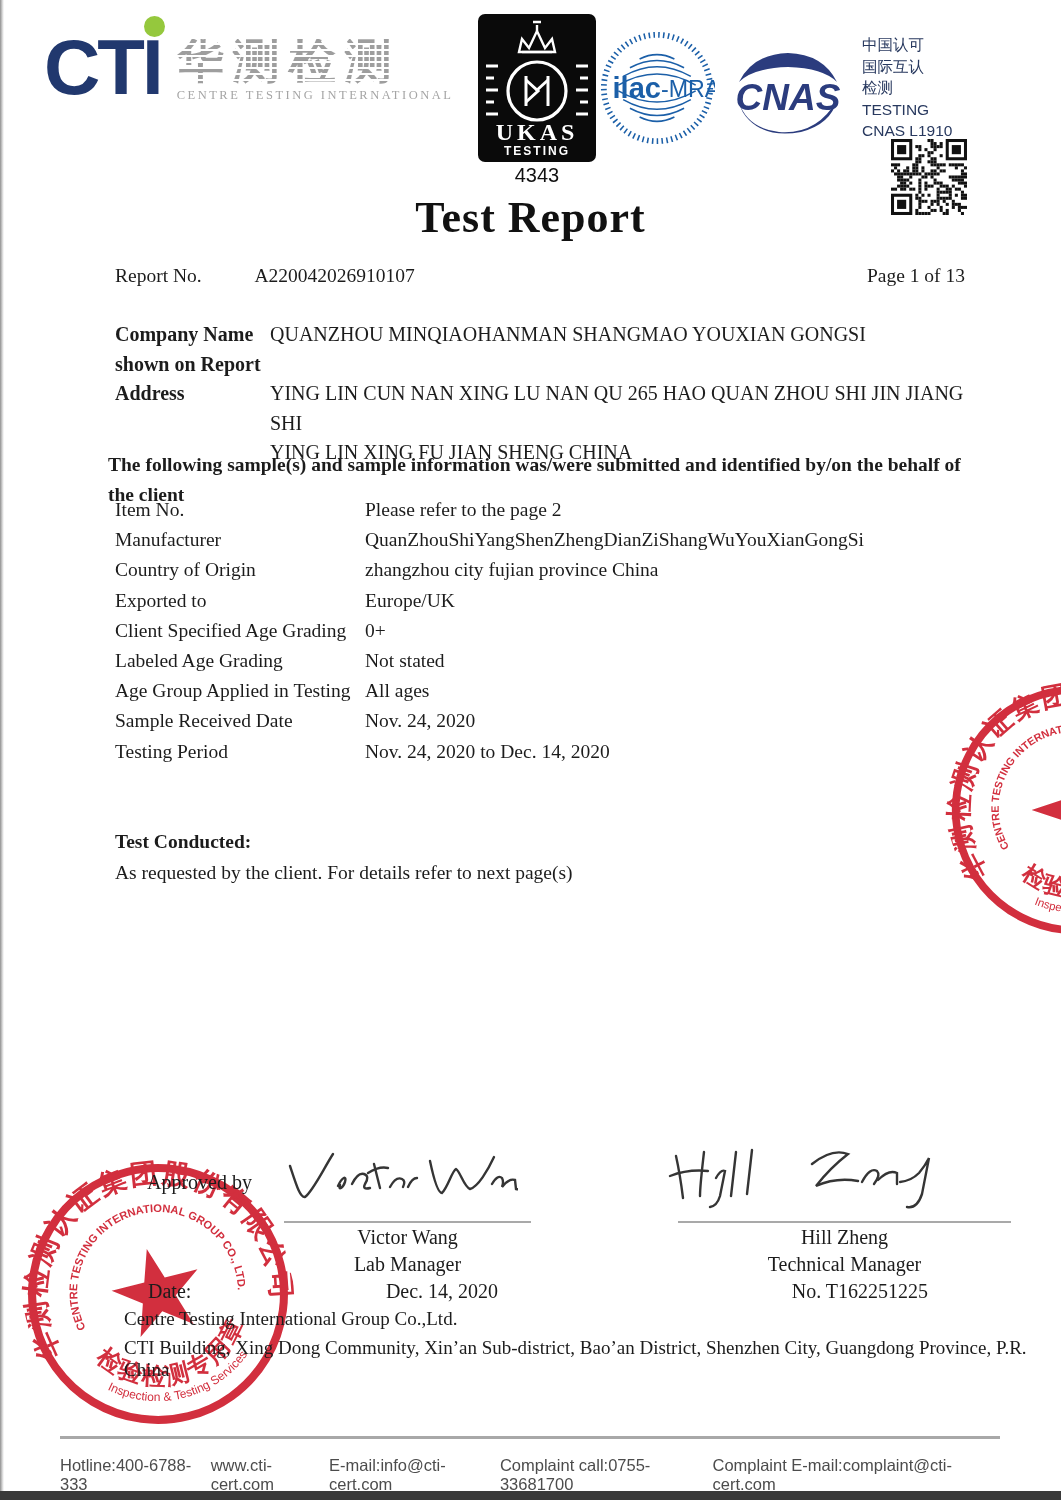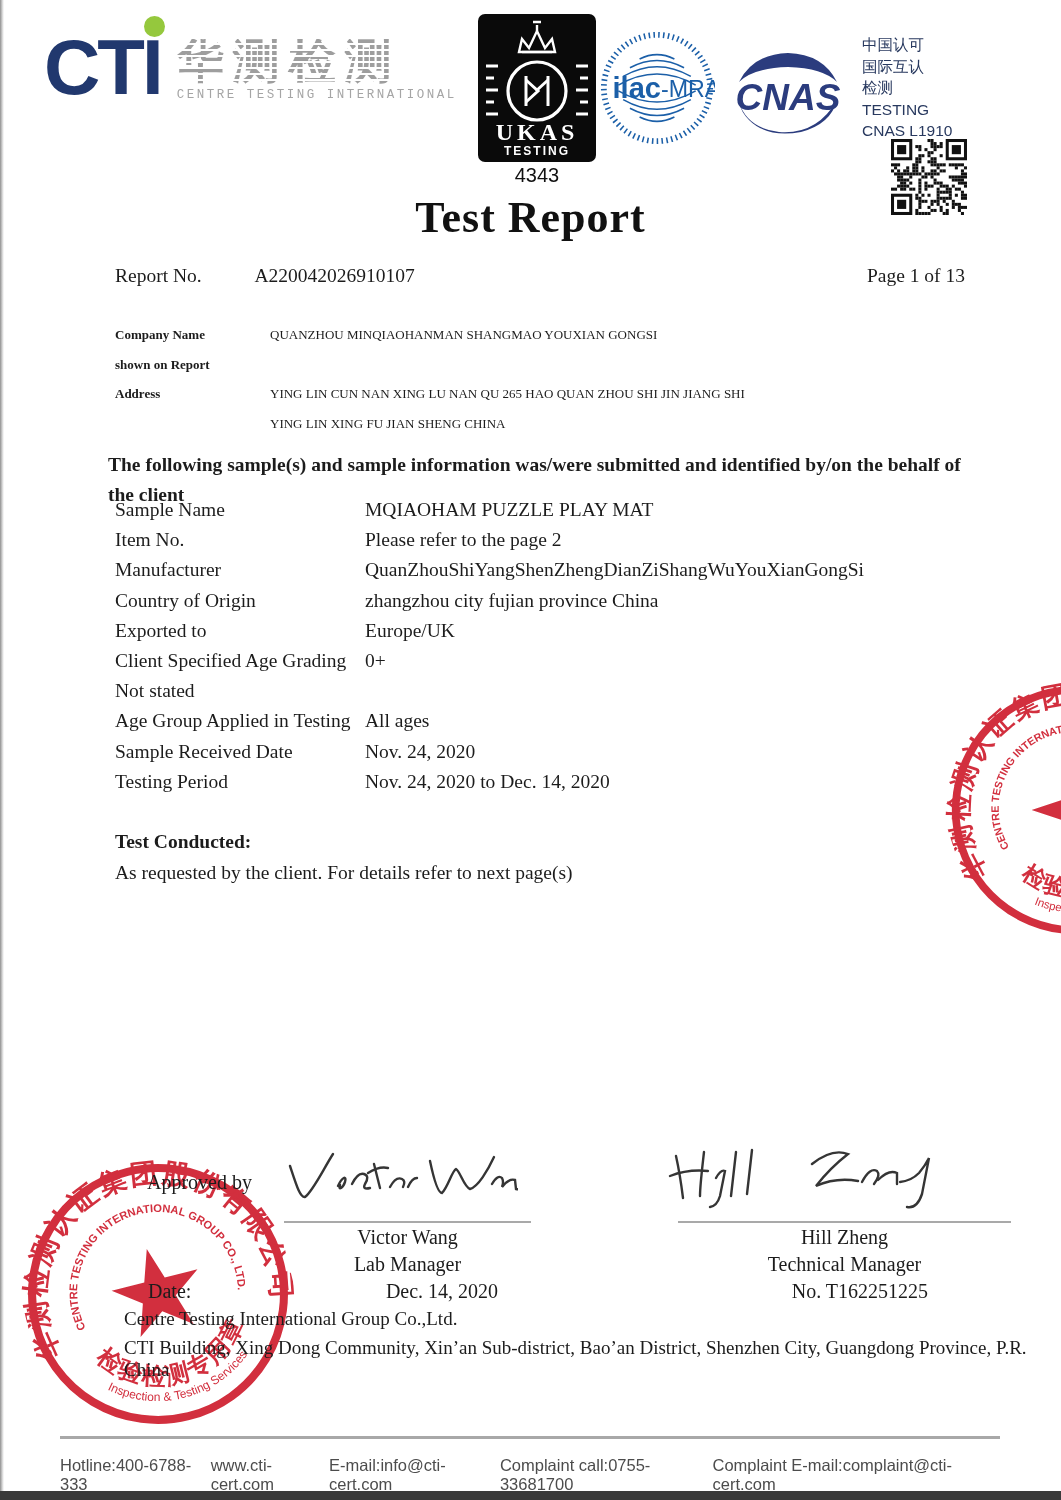--- a/index.html
+++ b/index.html
@@ -16,35 +16,35 @@
 
   
   .cti-wrap{left:44px;top:30px;display:flex;align-items:center;}
   .cti-mark{position:relative;line-height:1;}
   .cti-letters{font-family:"Liberation Sans",sans-serif;font-weight:bold;font-size:78px;line-height:0.95;color:#21386e;letter-spacing:-3px;}
   .cti-dot{position:absolute;top:-14px;right:-4px;width:21px;height:21px;border-radius:50%;background:#95c83d;}
   .cti-cn{font-size:47px;line-height:1;font-weight:bold;letter-spacing:9px;color:#a5a5a5;margin-top:6px;}
   @supports (-webkit-background-clip:text){
     .cti-cn{background:repeating-linear-gradient(0deg,#9e9e9e 0 4px,#ffffff 4px 6px);-webkit-background-clip:text;background-clip:text;color:transparent;}
   }
-  .cti-sub{font-family:Liberation Mono, monospace;font-size:12.5px;letter-spacing:2.5px;color:#a5a5a5;margin-top:3px;}
+  .cti-sub{font-family:Liberation Serif, serif;font-size:12.5px;letter-spacing:2.5px;color:#a5a5a5;margin-top:3px;}
 
   .ukas-num{left:478px;top:164px;width:118px;text-align:center;font-family:"Liberation Sans",sans-serif;font-size:20px;color:#111;}
   .accr-text{left:862px;top:34px;font-family:"Liberation Sans",sans-serif;font-size:15.5px;line-height:21.5px;color:#28395f;}
 
   
   .title{left:0;top:192px;width:1061px;text-align:center;font-size:44px;font-weight:bold;letter-spacing:1px;color:#111;}
   .report-row{left:115px;top:265px;width:850px;font-size:19.5px;}
   .report-no-label{display:inline-block;}
   .report-no-value{display:inline-block;margin-left:48px;}
   .page-no{position:absolute;right:0;top:0;}
 
   
   .lbl{font-weight:bold;}
-  .company-grid{left:115px;top:320px;width:860px;font-size:13px;line-height:29.5px;}
+  .company-grid{left:115px;top:320px;width:860px;font-size:20px;line-height:29.5px;}
   .cg-row{display:flex;}
   .cg-label{width:155px;flex:none;}
   .cg-value{flex:1;}
 
   .intro{left:108px;top:450px;width:854px;font-size:19.5px;line-height:29.5px;font-weight:bold;}
 
   .sample-table{left:115px;top:495px;width:862px;font-size:19.5px;}
   .s-row{display:flex;line-height:30.2px;}
   .s-label{width:250px;flex:none;}
   .s-value{flex:1;}
@@ -394,44 +394,41 @@
     <div class="cg-row">
       <div class="cg-label"></div>
       <div class="cg-value">YING LIN XING FU JIAN SHENG CHINA</div>
     </div>
   </div>
 
   <div class="abs intro">The following sample(s) and sample information was/were submitted and identified by/on the behalf of the client</div>
 
   <div class="abs sample-table">
     <div class="s-row">
-        <div class="s-label">Sample Name</div>
-        <div class="s-value">MQIAOHAM PUZZLE PLAY MAT</div>
-      </div>
-    <div class="s-row">
         <div class="s-label">Item No.</div>
         <div class="s-value">Please refer to the page 2</div>
       </div>
     <div class="s-row">
         <div class="s-label">Manufacturer</div>
         <div class="s-value">QuanZhouShiYangShenZhengDianZiShangWuYouXianGongSi</div>
       </div>
     <div class="s-row">
         <div class="s-label">Country of Origin</div>
         <div class="s-value">zhangzhou city fujian province China</div>
       </div>
     <div class="s-row">
         <div class="s-label">Exported to</div>
         <div class="s-value">Europe/UK</div>
       </div>
     <div class="s-row">
         <div class="s-label">Client Specified Age Grading</div>
         <div class="s-value">0+</div>
       </div>
     <div class="s-row">
+        <div class="s-label">Labeled Age Grading</div>
         <div class="s-value">Not stated</div>
       </div>
     <div class="s-row">
         <div class="s-label">Age Group Applied in Testing</div>
         <div class="s-value">All ages</div>
       </div>
     <div class="s-row">
         <div class="s-label">Sample Received Date</div>
         <div class="s-value">Nov. 24, 2020</div>
       </div>

